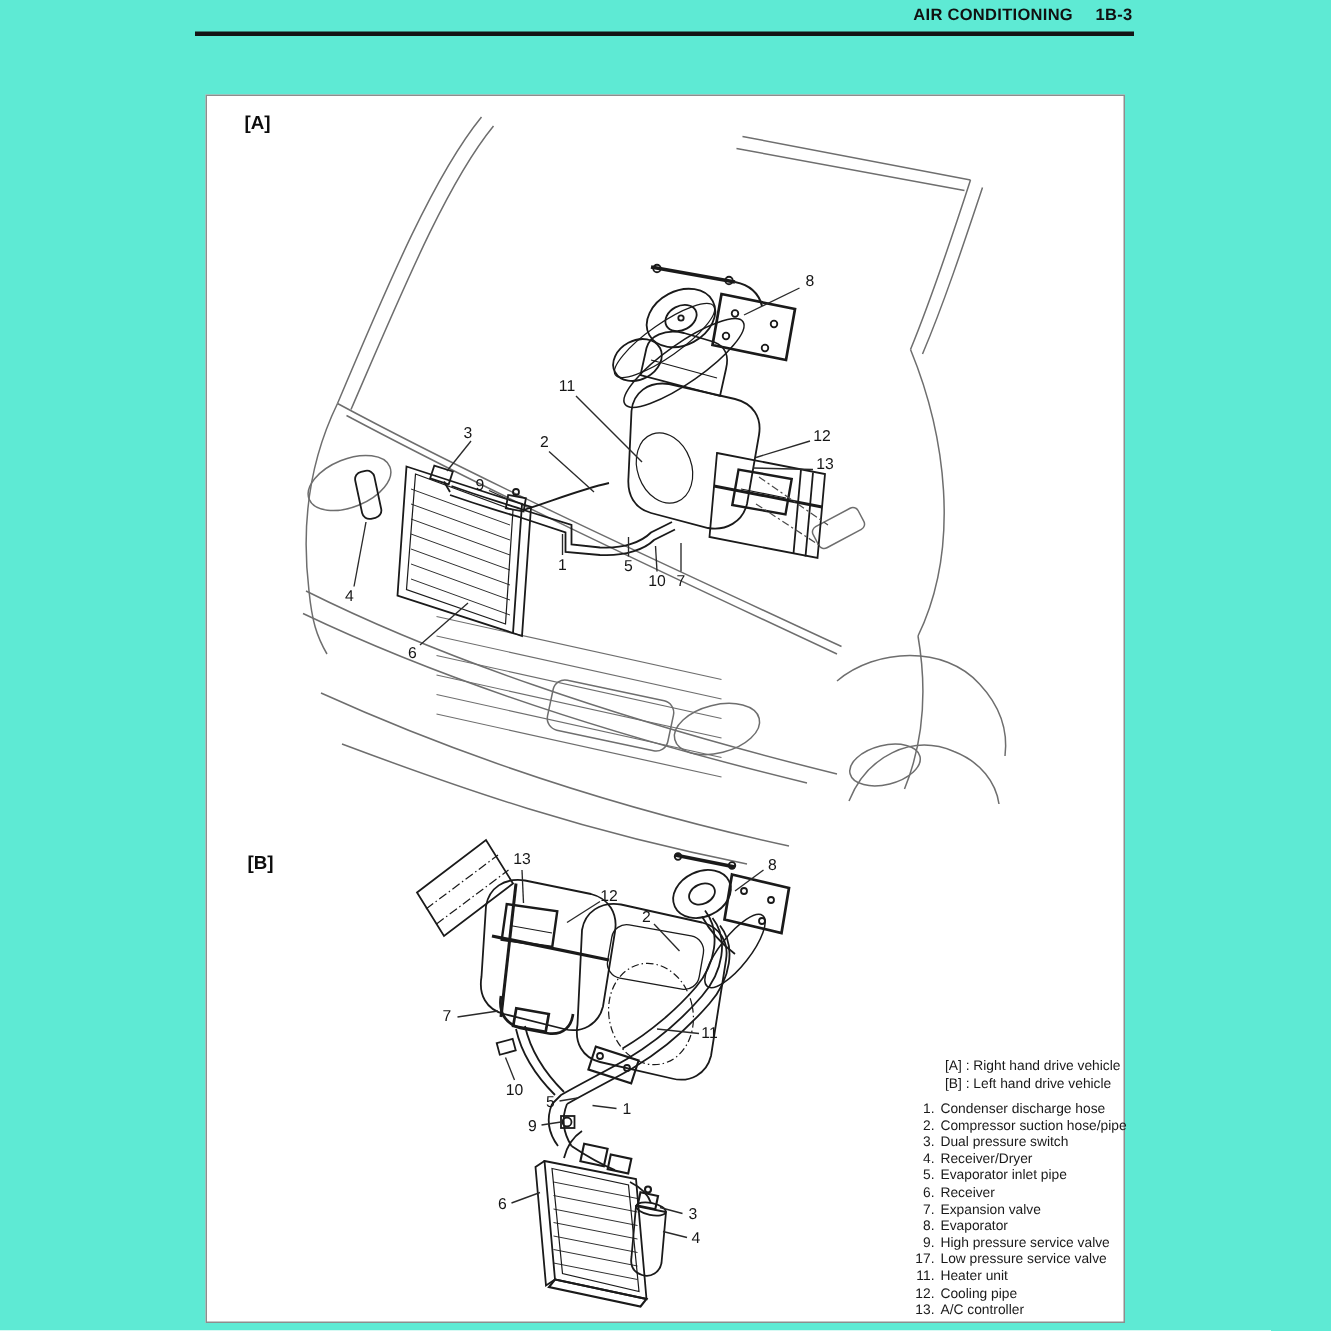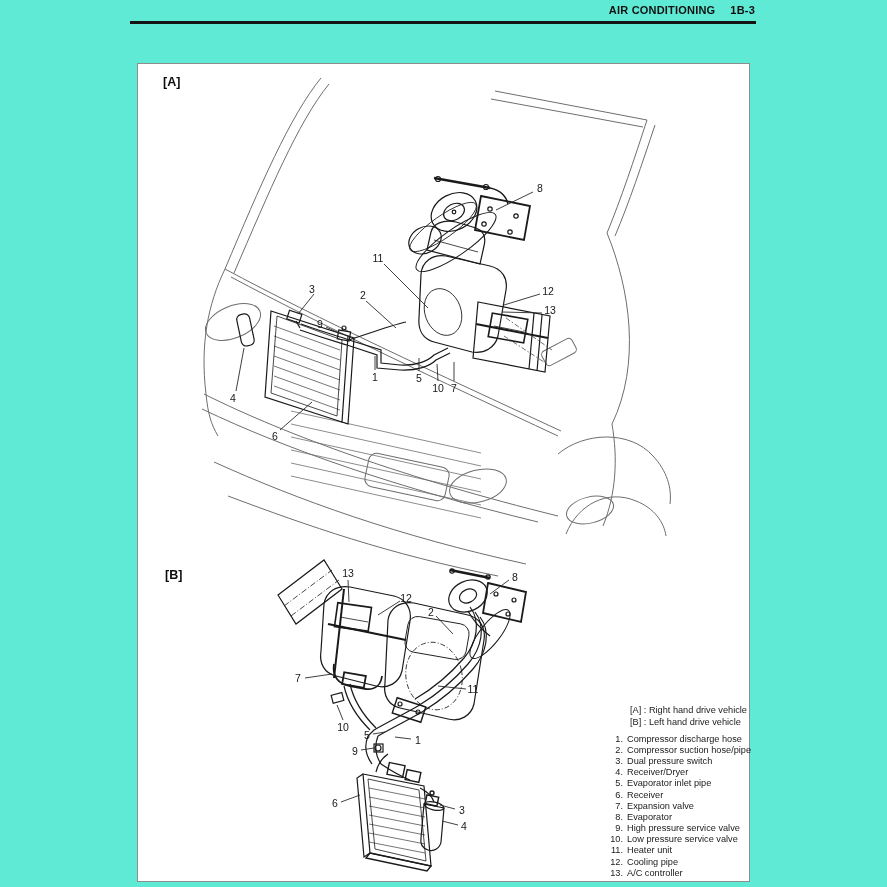--- a/index.html
+++ b/index.html
@@ -312,21 +312,21 @@
         <span class="co" style="left: 324px; top: 746px;">3</span>
         <span class="co" style="left: 326px; top: 762px;">4</span>
       </div>
 
     <div class="legend">
       <div class="note">[A] : Right hand drive vehicle</div>
       <div class="note">[B] : Left hand drive vehicle</div>
       <div class="items" id="legend-items">
           <div class="lrow">
             <span class="ln">1.</span>
-            <span class="ll">Compressor discharge hose</span>
+            <span class="ll">Condenser discharge hose</span>
           </div>
           <div class="lrow">
             <span class="ln">2.</span>
             <span class="ll">Compressor suction hose/pipe</span>
           </div>
           <div class="lrow">
             <span class="ln">3.</span>
             <span class="ll">Dual pressure switch</span>
           </div>
           <div class="lrow">
@@ -347,21 +347,21 @@
           </div>
           <div class="lrow">
             <span class="ln">8.</span>
             <span class="ll">Evaporator</span>
           </div>
           <div class="lrow">
             <span class="ln">9.</span>
             <span class="ll">High pressure service valve</span>
           </div>
           <div class="lrow">
-            <span class="ln">10.</span>
+            <span class="ln">17.</span>
             <span class="ll">Low pressure service valve</span>
           </div>
           <div class="lrow">
             <span class="ln">11.</span>
             <span class="ll">Heater unit</span>
           </div>
           <div class="lrow">
             <span class="ln">12.</span>
             <span class="ll">Cooling pipe</span>
           </div>

